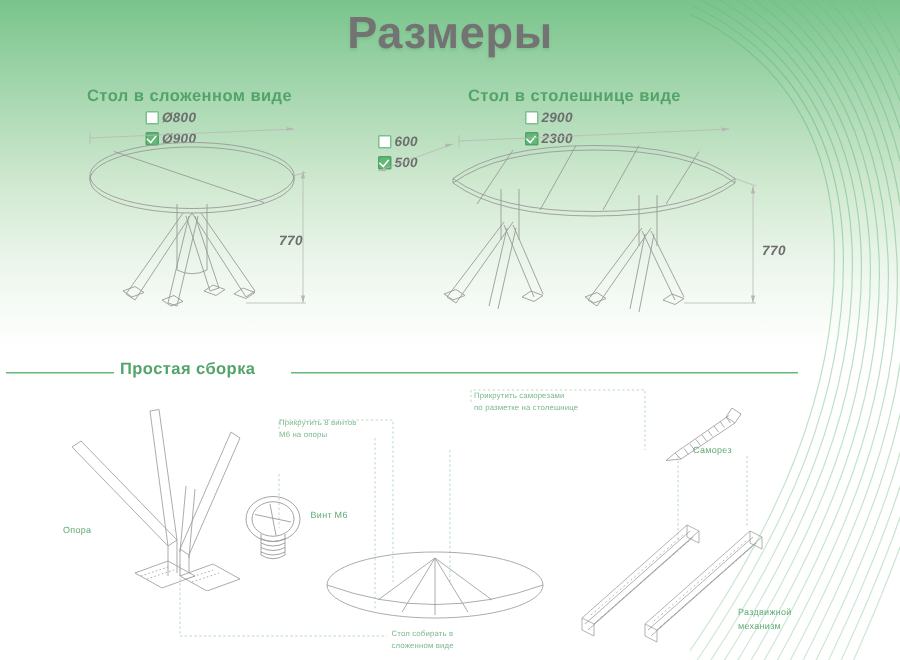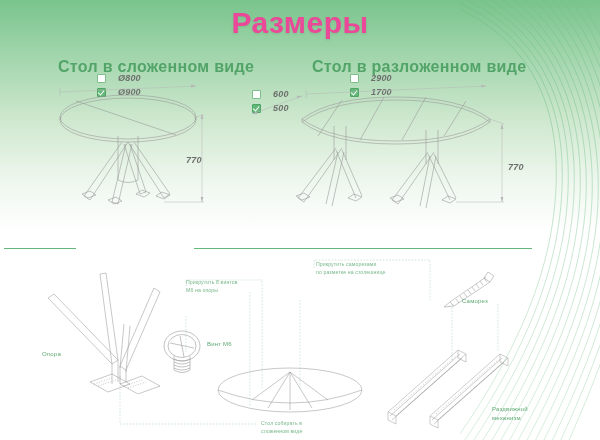--- a/index.html
+++ b/index.html
@@ -13,36 +13,36 @@
 
   
   .header-band{
     position:absolute;left:0;top:0;width:600px;height:232px;
     background:linear-gradient(to bottom,#79c48c 0%,#9ed4a9 22%,#cfe8cf 52%,#ecf6ec 76%,#ffffff 100%);
   }
   .swirl{position:absolute;right:0;top:0;width:140px;height:440px;pointer-events:none;}
 
   .title{
     position:absolute;left:0;top:6px;width:600px;
-    text-align:center;color:#ec4899;
+    text-align:center;color:#737373;
     font-size:30px;font-weight:bold;letter-spacing:.5px;
     text-shadow:0 1px 2px rgba(90,150,100,.28);
   }
 
   
   .sub-head{
-    position:absolute;color:#52a469;font-size:16px;font-weight:bold;
+    position:absolute;color:#52a469;font-size:11px;font-weight:bold;
     letter-spacing:.3px;white-space:nowrap;
   }
   #sub-left{left:58px;top:58px;}
   #sub-right{left:312px;top:58px;}
 
   
   .opts{position:absolute;}
-  .opt{display:flex;align-items:center;gap:12px;height:12px;margin-bottom:2px;}
+  .opt{display:flex;align-items:center;gap:2px;height:12px;margin-bottom:2px;}
   .box{
     width:7px;height:7px;border:1px solid #7cbf8d;background:#fff;
     border-radius:1px;flex:none;
   }
   .box.on{background:#62b977;border-color:#4fa365;position:relative;}
   .box.on:after{
     content:"";position:absolute;left:1px;top:0px;width:3px;height:5px;
     border:solid #fff;border-width:0 1px 1px 0;transform:rotate(40deg);
   }
   .opt-lbl{
@@ -167,30 +167,30 @@
       <path d="M92,106 l8,3 l-6,4 l-8,-3 z"></path>
 
       <path d="M152,30 L152,118" stroke="#b6b6b6" stroke-width="0.5"></path>
       <path d="M152,30 l-1.4,5 l2.8,0 z M152,118 l-1.4,-5 l2.8,0 z" fill="#b6b6b6" stroke="none"></path>
       <path d="M146,33 L154,31 M114,118 L154,118" stroke="#b6b6b6" stroke-width="0.5"></path>
     </g>
   </svg>
 
   <div class="dim" id="dim-h-left">770</div>
 
-  <div class="sub-head" id="sub-right">Стол в разложенном виде</div>
+  <div class="sub-head" id="sub-right">Стол в столешнице виде</div>
 
   <div class="opts" id="opts-right-top">
     <div class="opt">
       <span class="box"></span>
       <span class="opt-lbl">2900</span>
     </div>
     <div class="opt">
       <span class="box on"></span>
-      <span class="opt-lbl">1700</span>
+      <span class="opt-lbl">2300</span>
     </div>
   </div>
 
   <div class="opts" id="opts-depth">
     <div class="opt">
       <span class="box"></span>
       <span class="opt-lbl">600</span>
     </div>
     <div class="opt">
       <span class="box on"></span>
@@ -230,20 +230,21 @@
       <path d="M252,40 L252,118" stroke="#b6b6b6" stroke-width="0.5"></path>
       <path d="M252,40 l-1.4,5 l2.8,0 z M252,118 l-1.4,-5 l2.8,0 z" fill="#b6b6b6" stroke="none"></path>
       <path d="M240,35 L254,40 M206,118 L254,118" stroke="#b6b6b6" stroke-width="0.5"></path>
     </g>
   </svg>
 
   <div class="dim" id="dim-h-right">770</div>
 
   <div class="assy-head">
     <span class="rule l"></span>
+    <span class="assy-title">Простая сборка</span>
     <span class="rule r"></span>
   </div>
 
   <svg class="art" style="left:0px;top:256px;" width="600" height="184" viewBox="0 0 600 184">
     <g fill="none" stroke="#9dcfae" stroke-width="0.5" stroke-dasharray="1.6 1.6">
       <path d="M120,120 L120,168 L258,168"></path>
       <path d="M186,30 L186,24 L262,24 L262,132"></path>
       <path d="M250,36 L250,150"></path>
       <path d="M314,12 L314,4 L430,4 L430,44"></path>
       <path d="M300,44 L300,134"></path>

